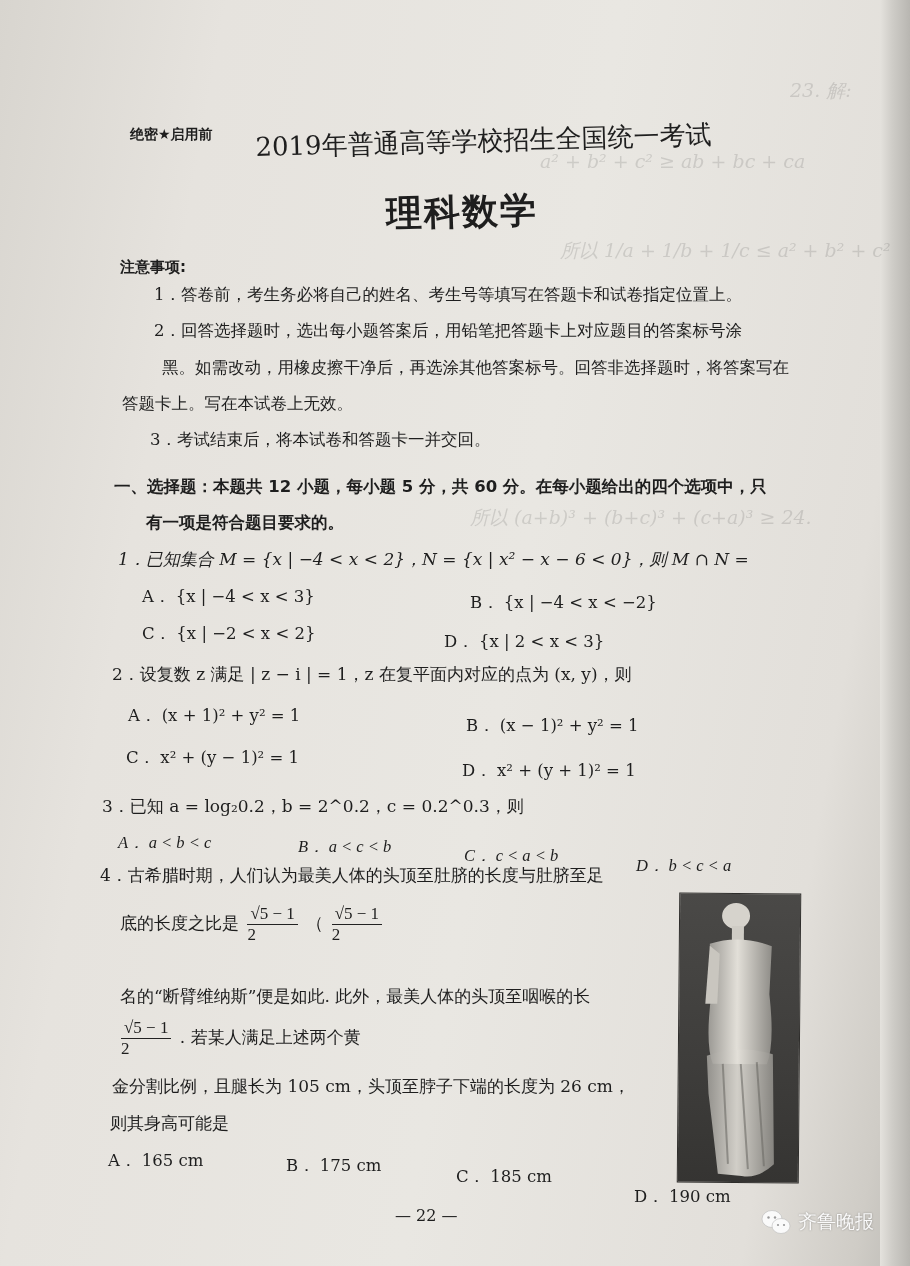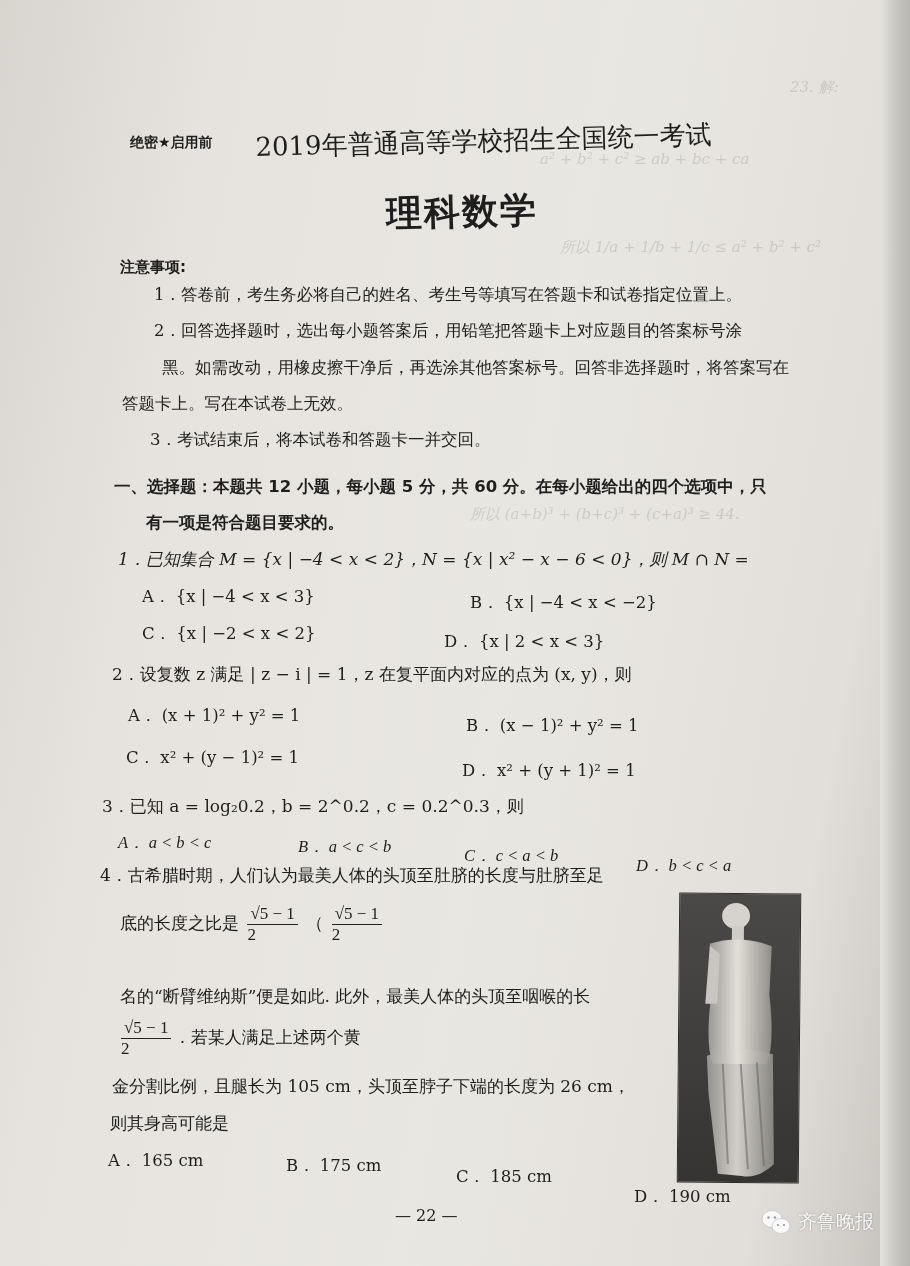--- a/index.html
+++ b/index.html
@@ -9,51 +9,51 @@
     font-family: "DejaVu Serif", "Liberation Serif", serif;
     color: #1e1e1e;
     position: relative;
   }
   .page-edge {
     position: absolute; left: 880px; top: 0; width: 30px; height: 1266px;
     background: linear-gradient(90deg, #e4e2dd 0%, #cfcdc8 40%, #b8b6b1 100%);
   }
   .abs { position: absolute; white-space: nowrap; }
   .sans { font-family: "DejaVu Sans", "Liberation Sans", sans-serif; }
-  .secret { left: 130px; top: 134px; font-size: 14px; font-weight: bold; }
+  .secret { left: 130px; top: 126px; font-size: 14px; font-weight: bold; }
   .title { left: 256px; top: 130px; font-size: 26px; transform: rotate(-1.6deg); transform-origin: left bottom; }
   .subject { left: 386px; top: 188px; font-size: 36px; font-weight: bold; letter-spacing: 2px; transform: rotate(-1.4deg); }
   .notice-head { left: 120px; top: 258px; font-size: 15px; font-weight: bold; }
   .t15 { font-size: 16.5px; }
   .t16 { font-size: 17px; }
   .section-head { font-weight: bold; font-size: 16.5px; }
   .math { font-style: italic; font-family: "Liberation Serif", "DejaVu Serif", serif; }
   .opt { font-size: 16.5px; }
   .frac { display: inline-block; vertical-align: middle; text-align: left; margin: 0 3px; font-family: "Liberation Serif", serif; }
   .frac .num { display: block; border-bottom: 1.5px solid #222; padding: 0 3px; font-size: 17px; line-height: 20px; }
   .frac .den { display: block; font-size: 17px; line-height: 20px; }
   .statue {
     position: absolute; left: 678px; top: 893px; width: 122px; height: 290px;
     background: linear-gradient(180deg, #4a4947 0%, #3e3d3b 60%, #353432 100%);
     border: 1px solid #2d2c2a;
     transform: rotate(0.5deg);
   }
   .page-num { left: 395px; top: 1206px; font-size: 16px; }
   .watermark { left: 760px; top: 1208px; display: flex; align-items: center; gap: 6px; color: #fafafa; font-size: 19px; text-shadow: 0 0 2px rgba(0,0,0,.35); }
-  .ghost { color: rgba(60,60,60,0.16); font-size: 15px; font-style: italic; }
+  .ghost { color: rgba(60,60,60,0.16); font-size: 19px; font-style: italic; }
 </style>
 </head>
 <body>
 
 <div class="page-edge"></div>
 
 <div class="abs ghost" style="left:790px;top:78px;">23. 解:</div>
 <div class="abs ghost" style="left:540px;top:150px;">a² + b² + c² ≥ ab + bc + ca</div>
 <div class="abs ghost" style="left:560px;top:238px;">所以 1/a + 1/b + 1/c ≤ a² + b² + c²</div>
-<div class="abs ghost" style="left:470px;top:505px;">所以 (a+b)³ + (b+c)³ + (c+a)³ ≥ 44.</div>
+<div class="abs ghost" style="left:470px;top:505px;">所以 (a+b)³ + (b+c)³ + (c+a)³ ≥ 24.</div>
 
 <div class="abs secret sans">绝密★启用前</div>
 <div class="abs title">2019年普通高等学校招生全国统一考试</div>
 <div class="abs subject sans">理科数学</div>
 
 <div class="abs notice-head sans">注意事项:</div>
 <div class="abs t15" style="left:154px;top:284px;">1．答卷前，考生务必将自己的姓名、考生号等填写在答题卡和试卷指定位置上。</div>
 <div class="abs t15" style="left:154px;top:320px;">2．回答选择题时，选出每小题答案后，用铅笔把答题卡上对应题目的答案标号涂</div>
 <div class="abs t15" style="left:130px;top:357px;margin-left:32px;">黑。如需改动，用橡皮擦干净后，再选涂其他答案标号。回答非选择题时，将答案写在</div>
 <div class="abs t15" style="left:114px;top:393px;margin-left:8px;">答题卡上。写在本试卷上无效。</div>

